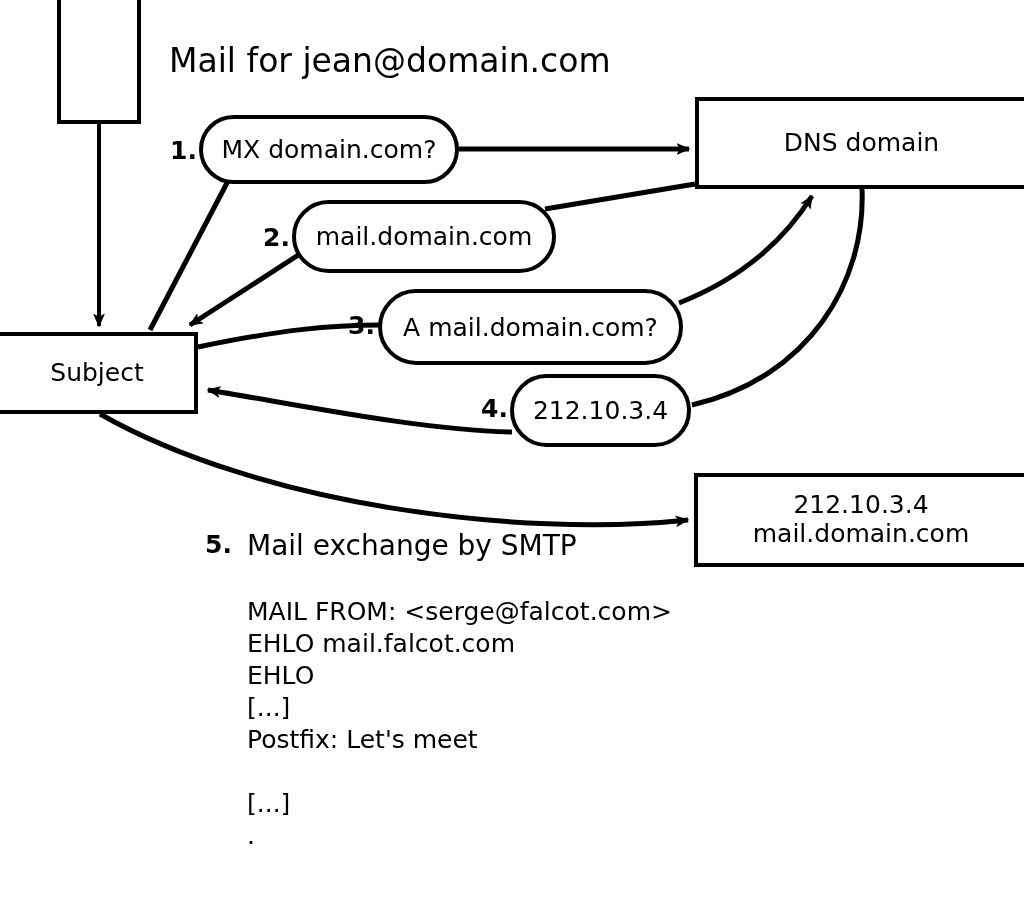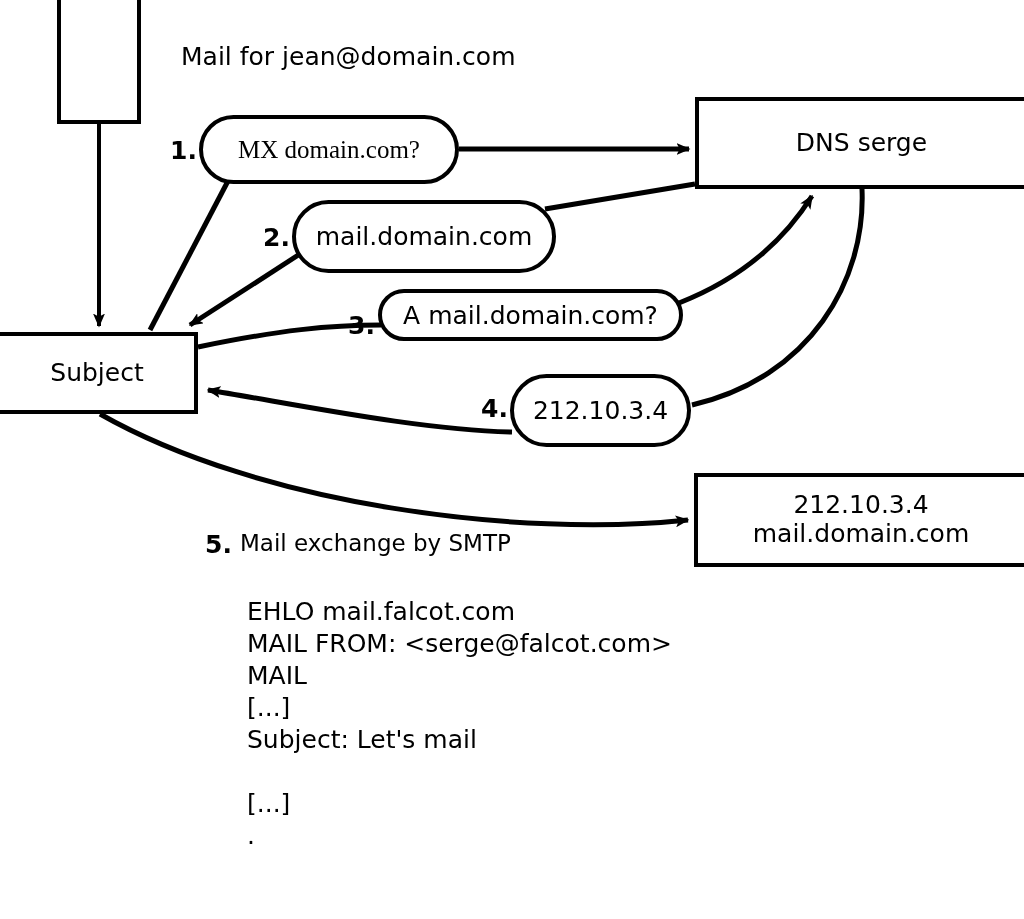--- a/index.html
+++ b/index.html
@@ -55,23 +55,23 @@
     background: #ffffff;
     border: 4px solid #000000;
     border-radius: 999px;
     display: flex;
     align-items: center;
     justify-content: center;
     white-space: nowrap;
     font-size: 25px;
     line-height: 1;
   }
-  #pill-1 { left: 199px; top: 115px; width: 260px; height: 69px; font-family: Liberation Serif, serif; }
+  #pill-1 { left: 199px; top: 115px; width: 260px; height: 69px; }
   #pill-2 { left: 292px; top: 200px; width: 264px; height: 73px; }
-  #pill-3 { left: 378px; top: 289px; width: 305px; height: 52px; }
+  #pill-3 { left: 378px; top: 289px; width: 305px; height: 76px; }
   #pill-4 { left: 510px; top: 374px; width: 181px; height: 73px; }
 
   
   .step-num {
     position: absolute;
     font-weight: bold;
     font-size: 25px;
     line-height: 1;
     white-space: nowrap;
   }
@@ -79,30 +79,29 @@
   #step-2 { left: 263px; top: 225px; }
   #step-3 { left: 348px; top: 313px; }
   #step-4 { left: 481px; top: 396px; }
   #step-5 { left: 205px; top: 532px; }
 
   
   #caption-mail {
     position: absolute;
     left: 169px;
     top: 44px;
-    font-size: 25px;
-    line-height: 1;
-    white-space: nowrap;
-    margin-left: 12px;
+    font-size: 33px;
+    line-height: 1;
+    white-space: nowrap;
   }
   #step-5-text {
     position: absolute;
-    left: 240px;
+    left: 247px;
     top: 532px;
-    font-size: 23px;
+    font-size: 28px;
     line-height: 1;
     white-space: nowrap;
   }
   #smtp-block {
     position: absolute;
     left: 247px;
     top: 596px;
     font-size: 25px;
     line-height: 32px;
   }
@@ -146,21 +145,21 @@
 
   <div class="node" id="node-client">
     <span class="line"></span>
   </div>
 
   <div class="node" id="node-postfix">
     <span class="line">Subject</span>
   </div>
 
   <div class="node" id="node-dns">
-    <span class="line">DNS serge</span>
+    <span class="line">DNS domain</span>
   </div>
 
   <div class="node" id="node-target">
     <span class="line">212.10.3.4</span>
     <span class="line">mail.domain.com</span>
   </div>
 
   <div id="caption-mail">Mail for jean@domain.com</div>
 
   <div class="step-num" id="step-1">1.</div>
@@ -180,23 +179,23 @@
 
   <div class="step-num" id="step-4">4.</div>
   <div class="pill" id="pill-4">
     <span>212.10.3.4</span>
   </div>
 
   <div class="step-num" id="step-5">5.</div>
   <div id="step-5-text">Mail exchange by SMTP</div>
 
   <div id="smtp-block">
+      <div class="smtp-line">MAIL FROM: &lt;serge@falcot.com&gt;</div>
       <div class="smtp-line">EHLO mail.falcot.com</div>
-      <div class="smtp-line">MAIL FROM: &lt;serge@falcot.com&gt;</div>
-      <div class="smtp-line">MAIL</div>
+      <div class="smtp-line">EHLO</div>
       <div class="smtp-line">[...]</div>
-      <div class="smtp-line">Subject: Let's mail</div>
+      <div class="smtp-line">Postfix: Let's meet</div>
       <div class="smtp-line"></div>
       <div class="smtp-line">[...]</div>
       <div class="smtp-line">.</div>
     </div>
 
 </div>
 
 </body></html>

